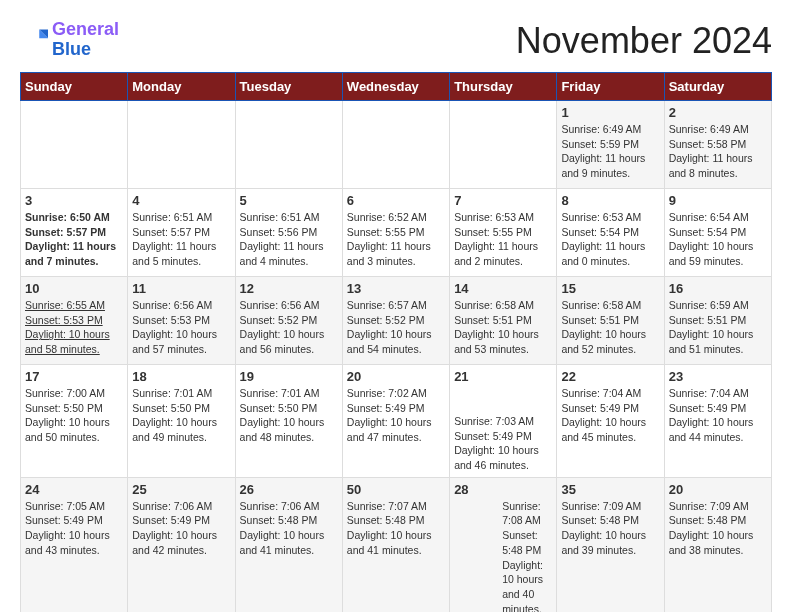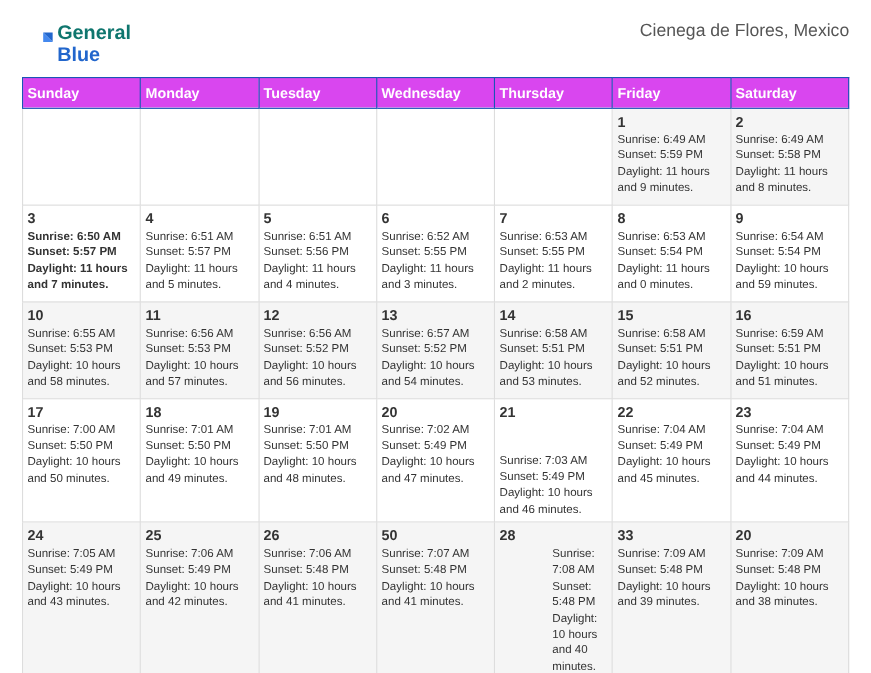--- a/index.html
+++ b/index.html
@@ -19,21 +19,21 @@
     .logo {
       display: flex;
       align-items: center;
       gap: 4px;
     }
     .logo-text {
       font-size: 18px;
       font-weight: bold;
       line-height: 1.1;
     }
-    .logo-general { color: #0f766e; }
+    .logo-general { color: #8b5cf6; }
     .logo-blue { color: #2266cc; }
     .logo-icon {
       width: 28px;
       height: 28px;
     }
     .title-block {
       text-align: right;
     }
     .month-title {
       font-size: 36px;
@@ -43,21 +43,21 @@
     .location {
       font-size: 16px;
       color: #555;
     }
     table {
       width: 100%;
       border-collapse: collapse;
       table-layout: fixed;
     }
     thead tr {
-      background: #d946ef;
+      background: #7f1d1d;
       color: #fff;
     }
     thead th {
       padding: 6px 4px;
       font-size: 13px;
       font-weight: bold;
       text-align: left;
       border: 1px solid #1a55b5;
     }
     tbody tr {
@@ -96,21 +96,21 @@
     <svg class="logo-icon" viewBox="0 0 32 32">
       <polygon points="22,4 32,4 32,14" fill="#2266cc"></polygon>
       <polygon points="22,4 32,14 22,14" fill="#4488ee"></polygon>
     </svg>
     <div class="logo-text">
       <span class="logo-general">General</span><br>
       <span class="logo-blue">Blue</span>
     </div>
   </div>
   <div class="title-block">
-    <div class="location">Cienega de Flores, Mexico</div>
+    <div class="month-title">November 2024</div>
   </div>
 </div>
 
 <table>
   <thead>
     <tr>
     <th>Sunday</th>
         <th>Monday</th>
         <th>Tuesday</th>
         <th>Wednesday</th>
@@ -179,21 +179,21 @@
         <td>
           <span class="day-num">9</span>
           <div class="cell-content" style="white-space: pre-line;">Sunrise: 6:54 AM
 Sunset: 5:54 PM
 Daylight: 10 hours and 59 minutes.</div>
         </td>
       </tr>
       <tr>
         <td>
           <span class="day-num">10</span>
-          <div class="cell-content" style="white-space: pre-line;">Sunrise: 6:55 AM
+          <div class="cell-content" style="white-space: pre-line; text-decoration: underline;">Sunrise: 6:55 AM
 Sunset: 5:53 PM
 Daylight: 10 hours and 58 minutes.</div>
         </td>
         <td>
           <span class="day-num">11</span>
           <div class="cell-content" style="white-space: pre-line;">Sunrise: 6:56 AM
 Sunset: 5:53 PM
 Daylight: 10 hours and 57 minutes.</div>
         </td>
         <td>
@@ -296,21 +296,21 @@
 Sunset: 5:48 PM
 Daylight: 10 hours and 41 minutes.</div>
         </td>
         <td>
           <span class="day-num">28</span>
           <div class="cell-content" style="white-space: pre-line; margin-left: 48px;">Sunrise: 7:08 AM
 Sunset: 5:48 PM
 Daylight: 10 hours and 40 minutes.</div>
         </td>
         <td>
-          <span class="day-num">33</span>
+          <span class="day-num">35</span>
           <div class="cell-content" style="white-space: pre-line;">Sunrise: 7:09 AM
 Sunset: 5:48 PM
 Daylight: 10 hours and 39 minutes.</div>
         </td>
         <td>
           <span class="day-num">20</span>
           <div class="cell-content" style="white-space: pre-line;">Sunrise: 7:09 AM
 Sunset: 5:48 PM
 Daylight: 10 hours and 38 minutes.</div>
         </td>

